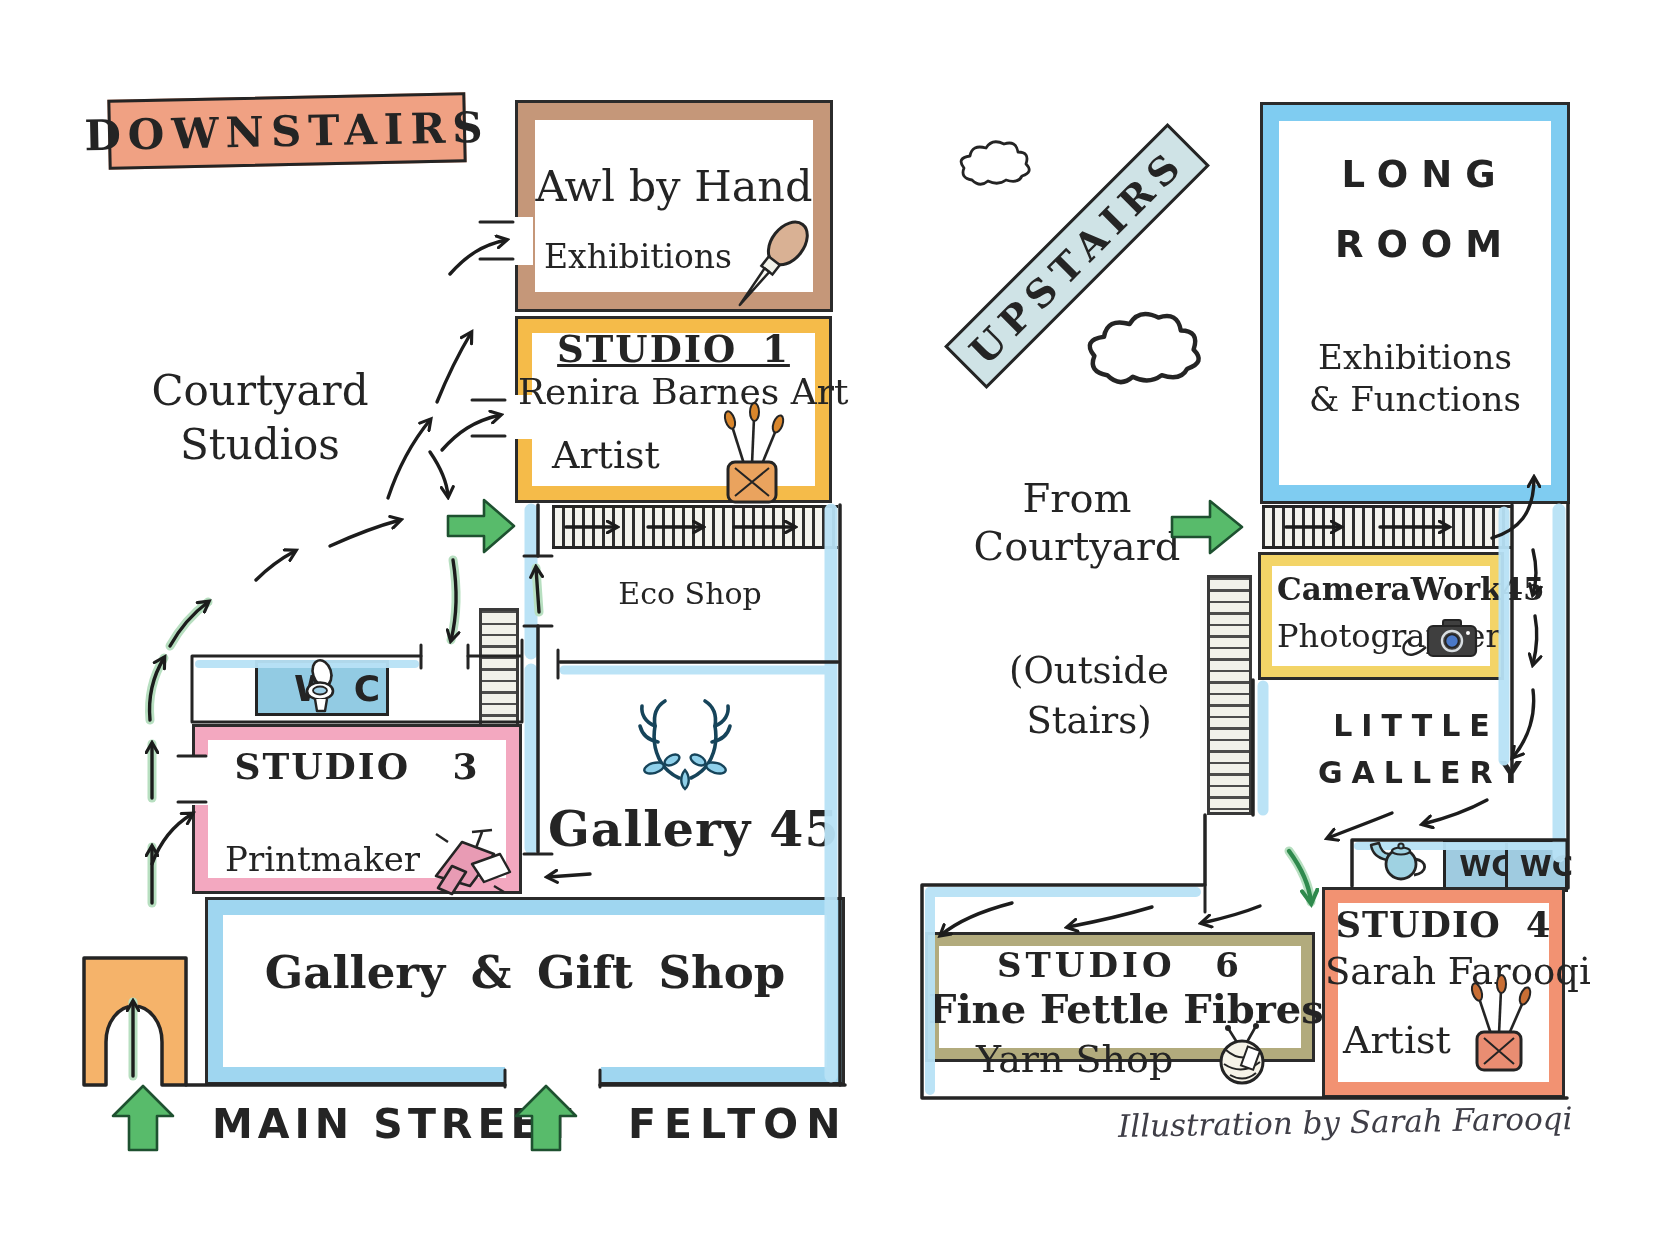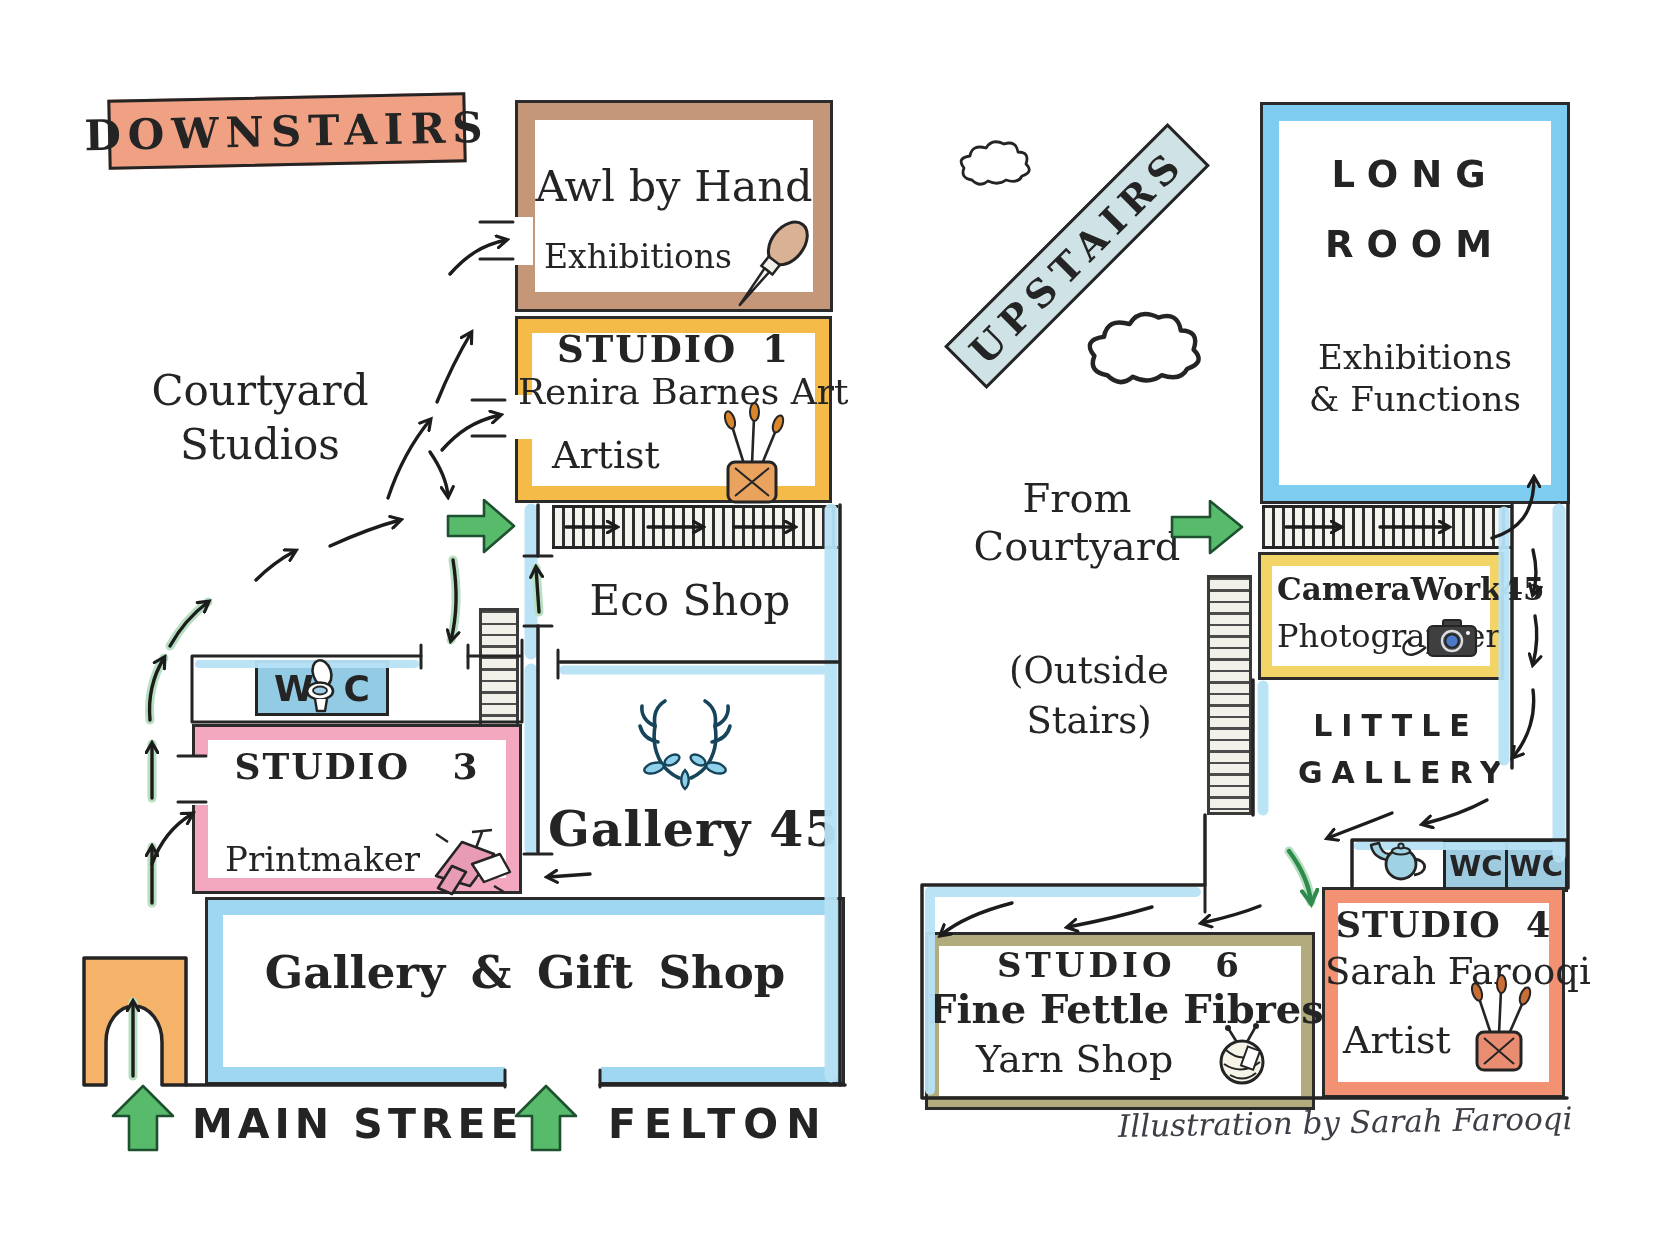--- a/index.html
+++ b/index.html
@@ -5,21 +5,21 @@
   html,body{margin:0;padding:0;background:#ffffff;}
   #canvas{position:relative;width:1669px;height:1255px;background:#ffffff;overflow:hidden;
           font-family:"DejaVu Serif", serif;color:#242424;}
   .plate{position:absolute;border:3.5px solid #242424;display:flex;align-items:center;justify-content:center;}
   .plate-t{font-weight:bold;}
   .room{position:absolute;background:#fff;border:3.5px solid #2b2b2b;box-sizing:border-box;}
   .room::before{content:'';position:absolute;inset:0;border:var(--bw,14px) solid var(--band,#ccc);pointer-events:none;}
   .line{position:absolute;white-space:nowrap;z-index:3;}
   .ctr{text-align:center;}
   .serif{font-family:"DejaVu Serif", serif;}
-  .sans{font-family:"DejaVu Sans", sans-serif;}
+  .sans{font-family:"DejaVu Sans", sans-serif;padding-left:20px;}
   .b{font-weight:bold;}
   .hatchV{position:absolute;box-sizing:border-box;border-top:3.5px solid #242424;border-bottom:3.5px solid #242424;
      background:repeating-linear-gradient(90deg,#2e2e2e 0 2.6px,rgba(0,0,0,0) 2.6px 10px),#f5f5ef;}
   .stairs{position:absolute;box-sizing:border-box;border:3px solid #3a3a3a;
      background:repeating-linear-gradient(180deg,#4c4c4c 0 2.3px,rgba(0,0,0,0) 2.3px 11.5px),#f1f1ea;}
   .notch{position:absolute;background:#fff;z-index:2;}
   svg.overlay{position:absolute;left:0;top:0;z-index:4;pointer-events:none;}
   .roomtxt{position:absolute;white-space:nowrap;z-index:3;}
   .sig{font-style:italic;color:#3f3e47;}
 </style>
@@ -37,29 +37,29 @@
     <div>Studios</div>
   </div>
 
   <div class="room" style="left:515px;top:100px;width:318px;height:212px;--band:#c59779;--bw:17px;">
     <div class="roomtxt serif ctr" style="top:58px;left:0;right:0;font-size:43px;">Awl by Hand</div>
     <div class="roomtxt serif" style="top:134px;left:26px;font-size:33px;">Exhibitions</div>
     <div class="notch" style="left:-5px;top:114px;width:20px;height:48px;"></div>
   </div>
 
   <div class="room" style="left:515px;top:316px;width:317px;height:187px;--band:#f5bb49;--bw:14px;">
-    <div class="roomtxt serif b ctr" style="top:8px;left:0;right:0;font-size:37px;letter-spacing:2px;word-spacing:10px;">STUDIO 1</div>
+    <div class="roomtxt serif b ctr" style="top:8px;left:0;right:0;font-size:37px;letter-spacing:2px;word-spacing:10px;text-decoration:underline;">STUDIO 1</div>
     <div class="roomtxt serif ctr" style="top:52px;left:0;right:0;font-size:36px;">Renira Barnes Art</div>
     <div class="roomtxt serif" style="top:114px;left:34px;font-size:38px;">Artist</div>
     <div class="notch" style="left:-5px;top:76px;width:20px;height:44px;"></div>
   </div>
 
   <div class="hatchV" style="left:552px;top:505px;width:286px;height:44px;"></div>
 
-  <div class="line serif ctr" style="left:560px;top:576px;width:260px;font-size:42px;">Eco Shop</div>
+  <div class="line serif ctr" style="left:560px;top:576px;width:260px;font-size:30px;">Eco Shop</div>
   <div class="line serif b" style="left:548px;top:800px;font-size:49px;letter-spacing:1px;">Gallery 45</div>
 
   <div class="stairs" style="left:479px;top:608px;width:40px;height:134px;"></div>
 
   <div class="plate" style="left:255px;top:660px;width:134px;height:56px;background:#92cbe3;justify-content:space-between;padding:0 16px;box-sizing:border-box;">
     <span class="sans b" style="font-size:36px;">W</span>
     <span class="sans b" style="font-size:36px;">C</span>
   </div>
 
   <div class="room" style="left:192px;top:724px;width:330px;height:170px;--band:#f3a8c0;--bw:13px;">
@@ -117,21 +117,21 @@
   <div class="plate" style="left:1505px;top:840px;width:57px;height:46px;background:#9fcbe0;">
     <span class="sans b" style="font-size:29px;">WC</span>
   </div>
 
   <div class="room" style="left:1322px;top:887px;width:243px;height:211px;--band:#f29272;--bw:13px;">
     <div class="roomtxt serif b ctr" style="top:14px;left:0;right:0;font-size:35px;letter-spacing:1px;word-spacing:12px;">STUDIO 4</div>
     <div class="roomtxt serif ctr" style="top:60px;left:0;right:0;font-size:37px;">Sarah Farooqi</div>
     <div class="roomtxt serif" style="top:128px;left:18px;font-size:38px;">Artist</div>
   </div>
 
-  <div class="room" style="left:925px;top:932px;width:390px;height:178px;--band:#b2ab7d;--bw:11px;">
+  <div class="room" style="left:925px;top:932px;width:390px;height:130px;--band:#b2ab7d;--bw:11px;">
     <div class="roomtxt serif b ctr" style="top:10px;left:0;right:0;font-size:34px;letter-spacing:4px;word-spacing:24px;">STUDIO 6</div>
     <div class="roomtxt serif b ctr" style="top:50px;left:0;right:0;font-size:40px;">Fine Fettle Fibres</div>
     <div class="roomtxt serif" style="top:102px;left:48px;font-size:38px;">Yarn Shop</div>
   </div>
 
   <div class="line sig serif" style="left:1118px;top:1104px;font-size:31px;transform:rotate(-1deg);">Illustration by Sarah Farooqi</div>
 
   <svg class="overlay" width="1669" height="1255" viewBox="0 0 1669 1255">
     <defs>
       <marker id="ah" viewBox="0 0 10 10" refX="7" refY="5" markerWidth="4.4" markerHeight="4.4" orient="auto-start-reverse">

